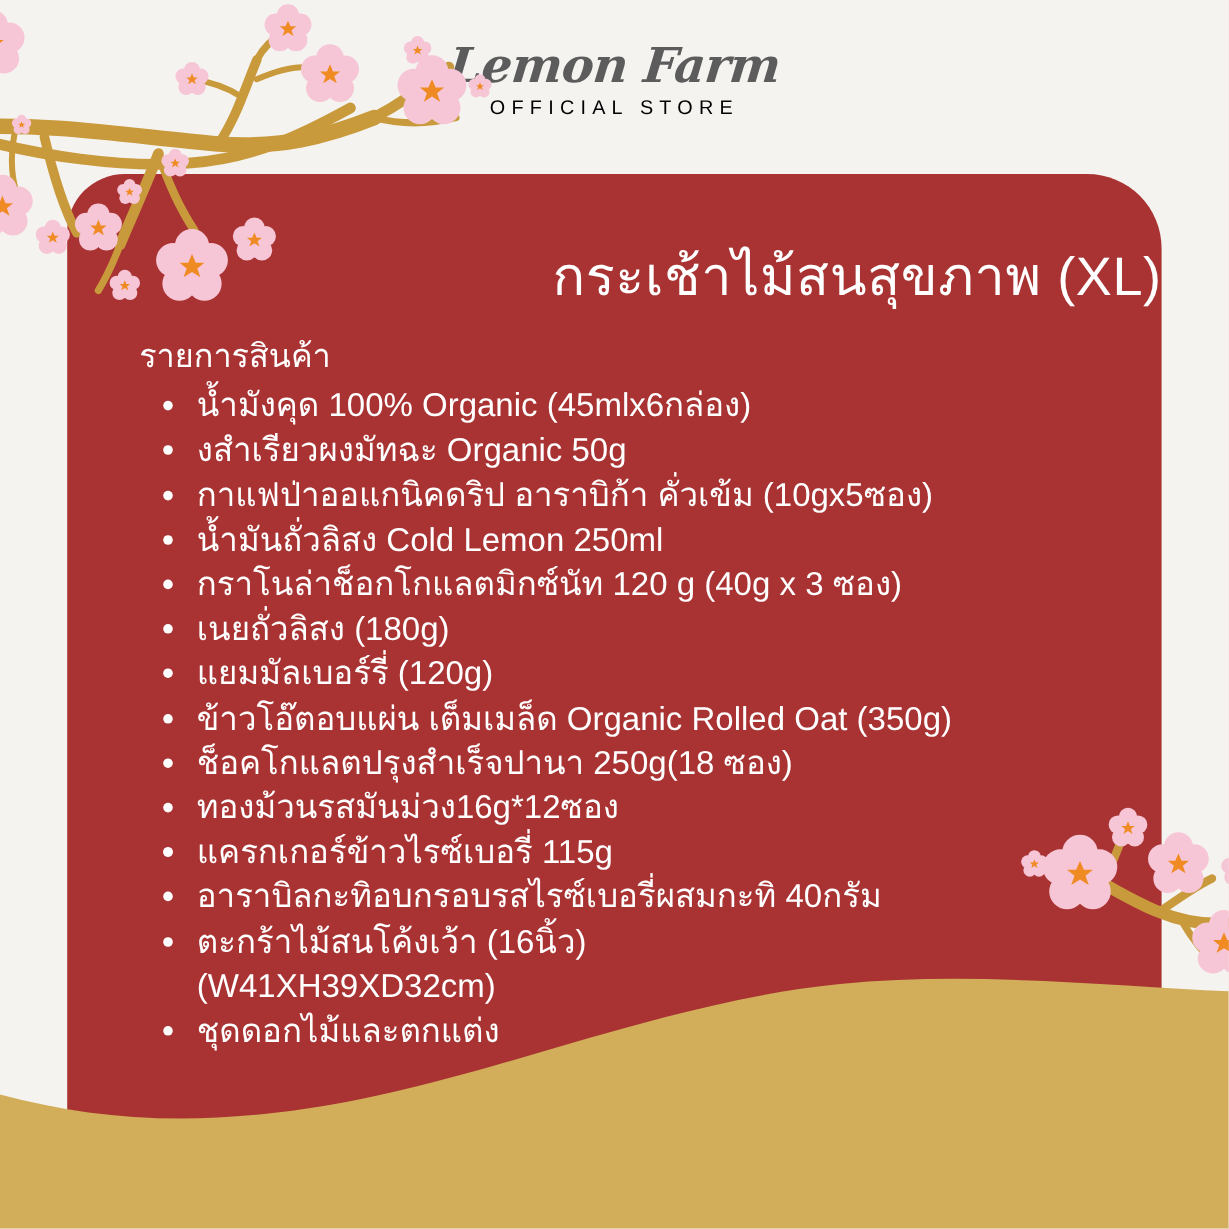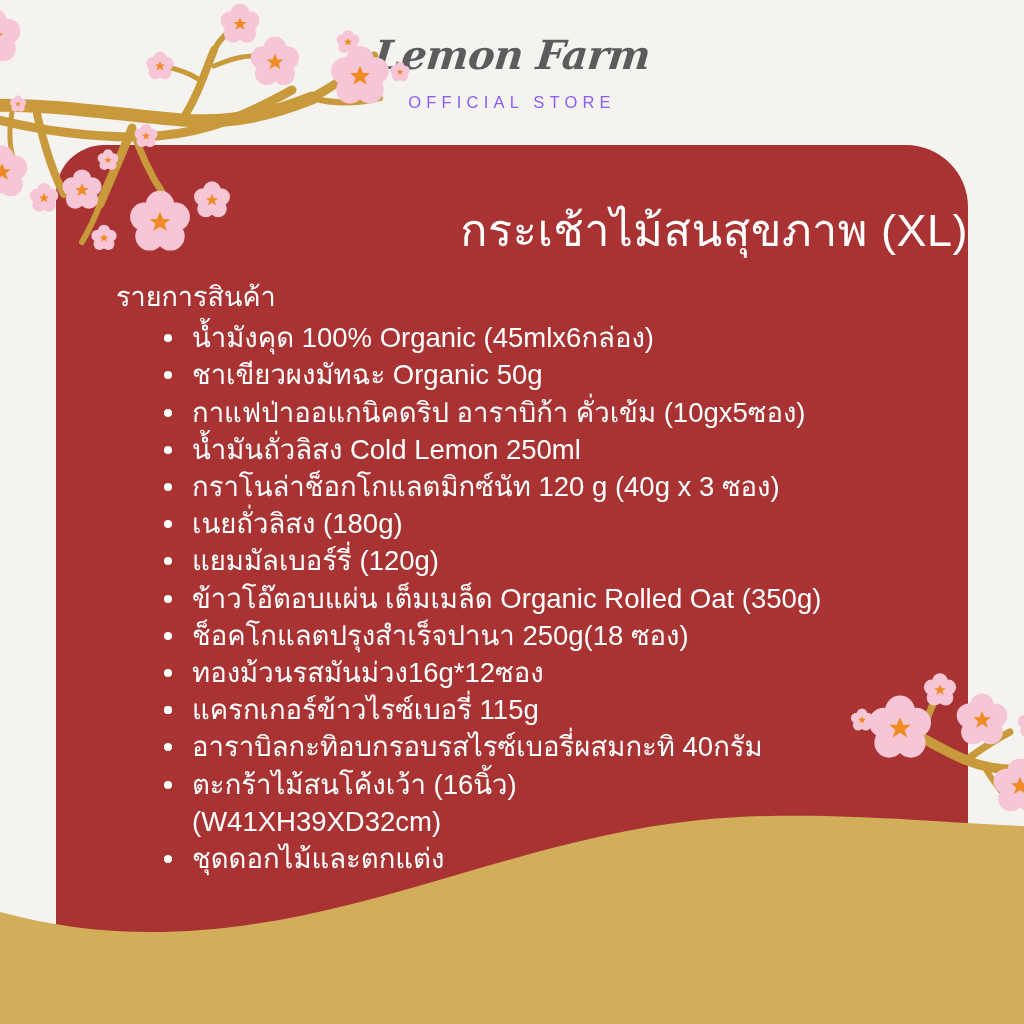--- a/index.html
+++ b/index.html
@@ -24,24 +24,24 @@
     font-style:italic;
     font-weight:700;
     font-size:40px;
     letter-spacing:-0.5px;
     color:#5C5C5C;
     line-height:1.05;
     transform:skewX(-6deg);
     display:inline-block;
   }
   #brand-sub {
-    margin-top:17px;
+    margin-top:5px;
     font-size:16.5px;
     letter-spacing:5.2px;
-    color:#8b5cf6;
+    color:#000000;
     font-weight:400;
   }
 
   
   #wave {
     position:absolute; left:0; bottom:0;
     width:1024px; height:260px;
     z-index:3;
   }
 
@@ -75,21 +75,21 @@
   #subtitle {
     margin-top:24px;
     padding-left:60px;
     font-size:27px;
     font-weight:400;
     color:#FFFFFF;
     line-height:1.2;
   }
   #items {
     margin-top:6px;
-    padding-left:108px;
+    padding-left:80px;
     list-style:none;
   }
   #items li {
     position:relative;
     font-size:27.5px;
     line-height:37.2px;
     color:#FFFFFF;
     white-space:pre-line;
     padding-left:28px;
   }
@@ -116,21 +116,21 @@
     <div id="brand-sub">OFFICIAL STORE</div>
   </div>
 
   <div id="card"></div>
 
   <div id="content">
     <div id="title">กระเช้าไม้สนสุขภาพ (XL)</div>
     <div id="subtitle">รายการสินค้า</div>
     <ul id="items">
         <li><span class="bullet"></span><span>น้ำมังคุด 100% Organic (45mlx6กล่อง)</span></li>
-        <li><span class="bullet"></span><span>ชาเขียวผงมัทฉะ Organic 50g</span></li>
+        <li><span class="bullet"></span><span>งสำเรียวผงมัทฉะ Organic 50g</span></li>
         <li><span class="bullet"></span><span>กาแฟป่าออแกนิคดริป อาราบิก้า คั่วเข้ม (10gx5ซอง)</span></li>
         <li><span class="bullet"></span><span>น้ำมันถั่วลิสง Cold Lemon 250ml</span></li>
         <li><span class="bullet"></span><span>กราโนล่าช็อกโกแลตมิกซ์นัท 120 g (40g x 3 ซอง)</span></li>
         <li><span class="bullet"></span><span>เนยถั่วลิสง (180g)</span></li>
         <li><span class="bullet"></span><span>แยมมัลเบอร์รี่ (120g)</span></li>
         <li><span class="bullet"></span><span>ข้าวโอ๊ตอบแผ่น เต็มเมล็ด Organic Rolled Oat (350g)</span></li>
         <li><span class="bullet"></span><span>ช็อคโกแลตปรุงสำเร็จปานา 250g(18 ซอง)</span></li>
         <li><span class="bullet"></span><span>ทองม้วนรสมันม่วง16g*12ซอง</span></li>
         <li><span class="bullet"></span></li>
         <li><span class="bullet"></span><span>แครกเกอร์ข้าวไรซ์เบอรี่ 115g</span></li>

